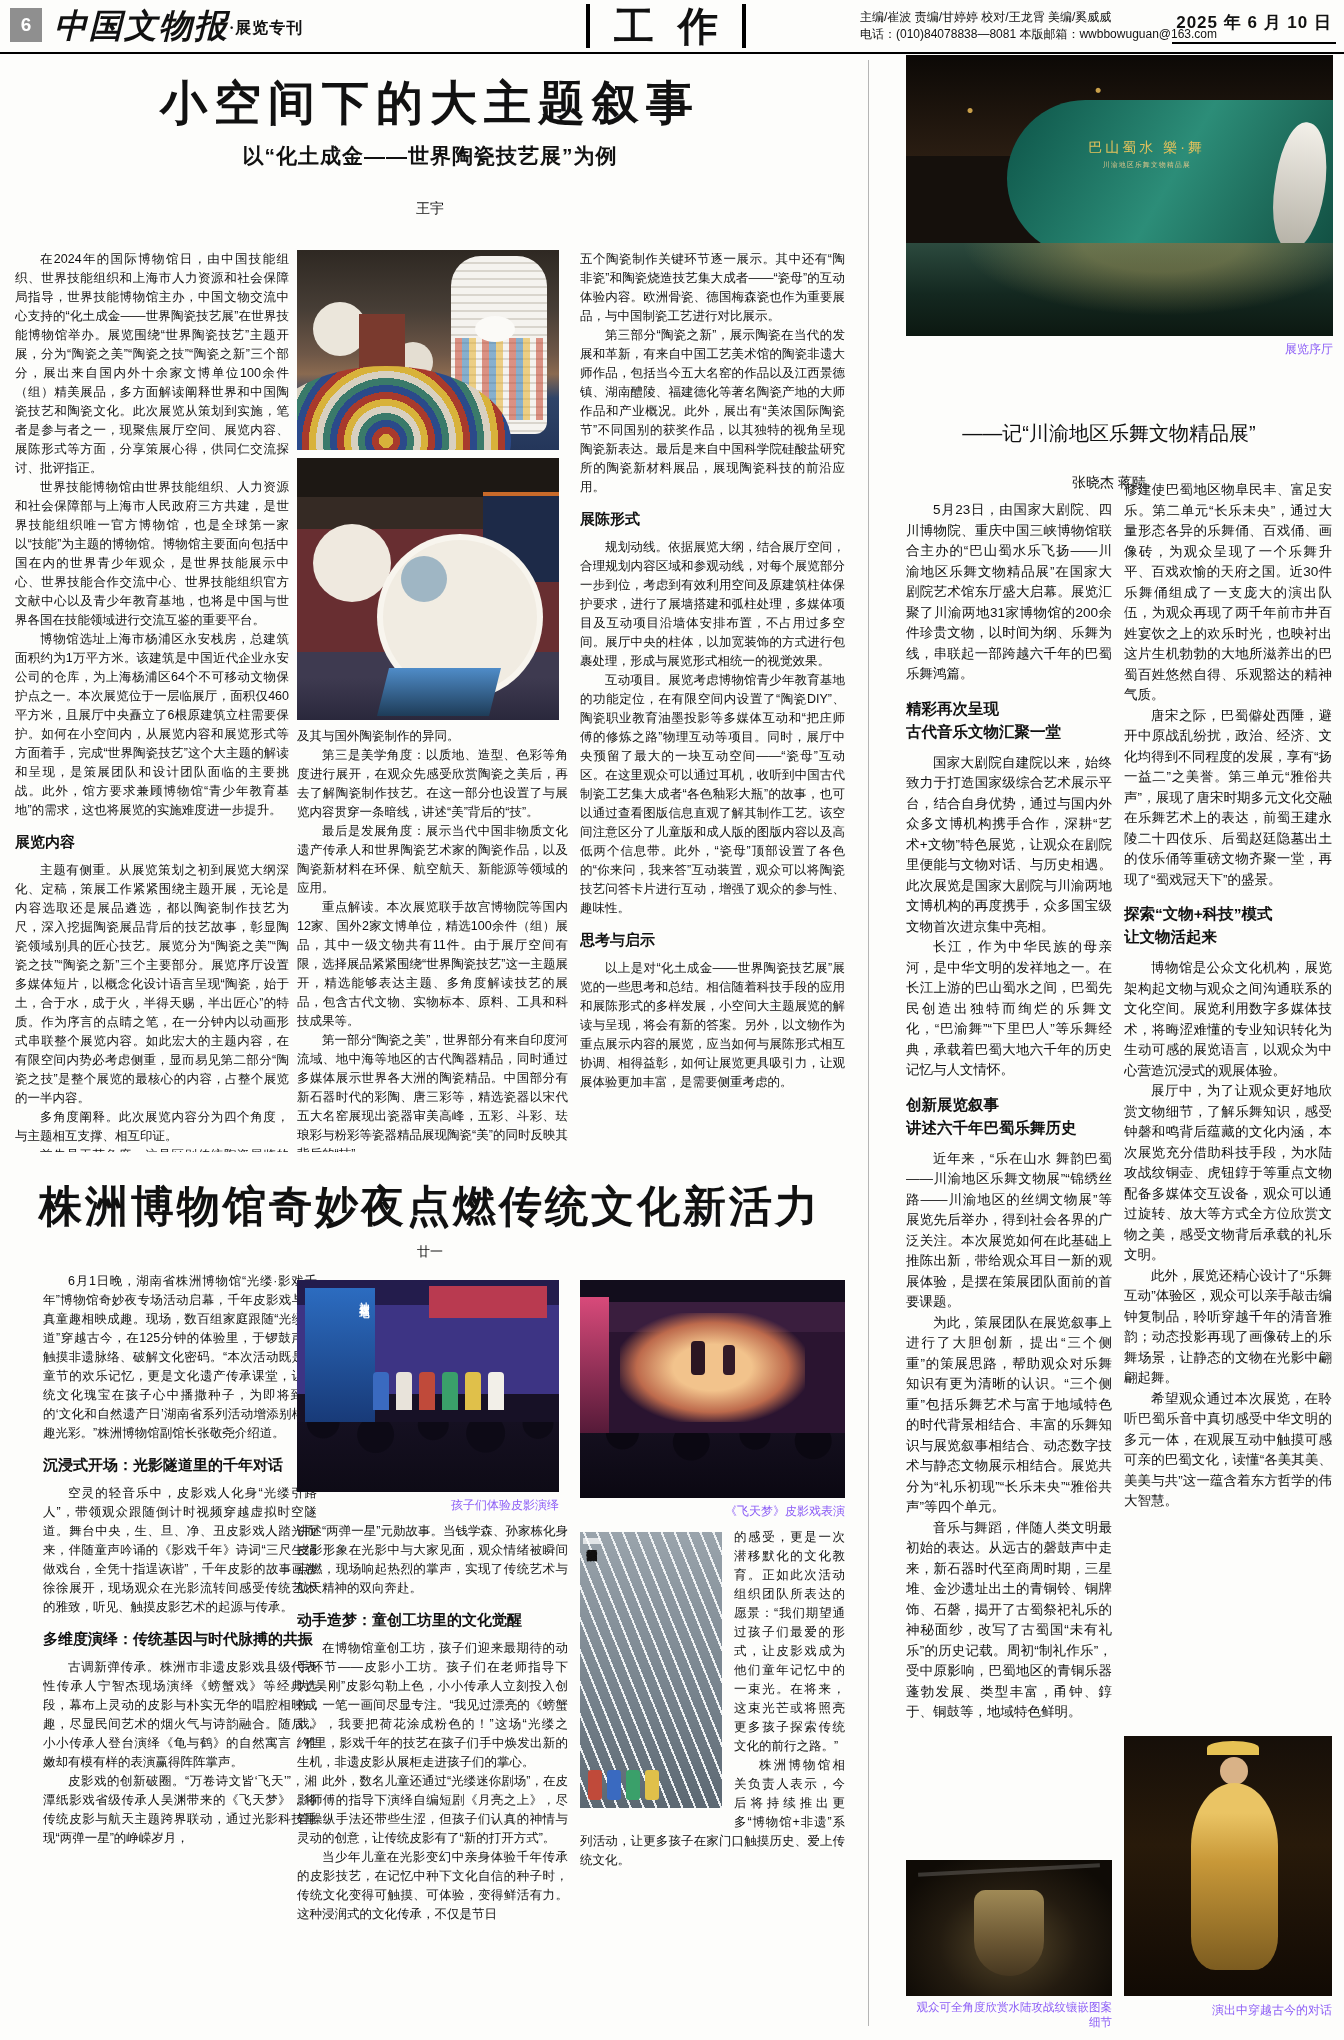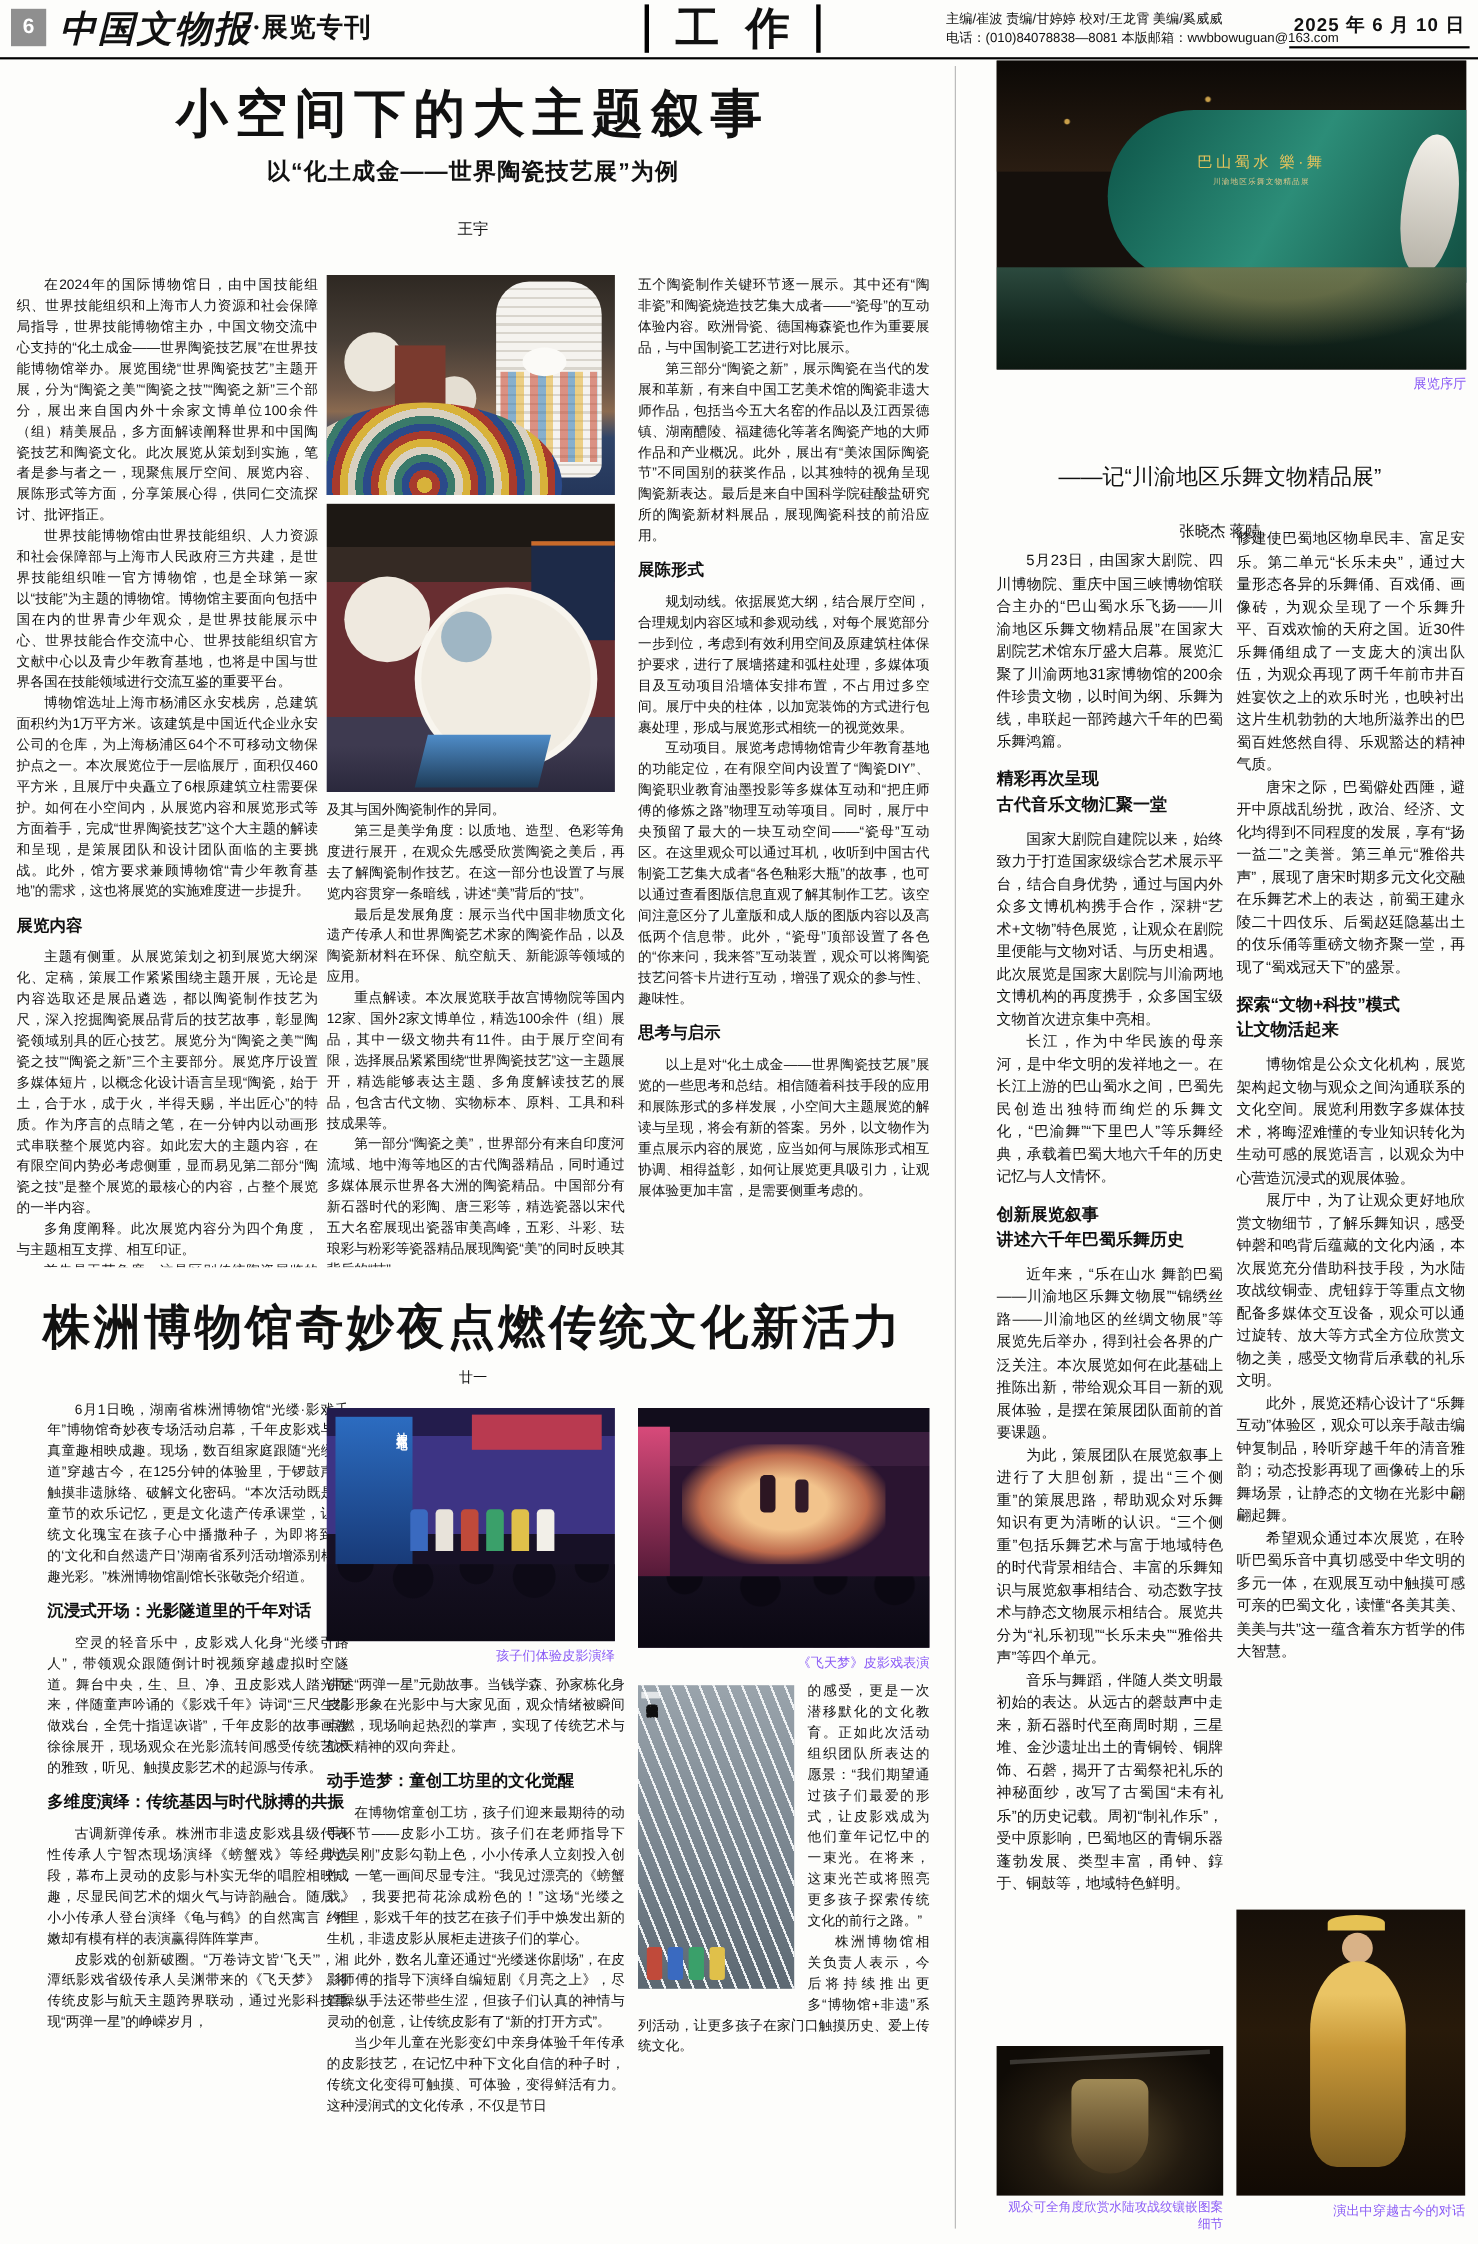--- a/index.html
+++ b/index.html
@@ -4,21 +4,21 @@
 <style>
   html,body{margin:0;padding:0;background:#e8e8e8;}
   .page{position:relative;width:1344px;height:2040px;background:#fdfdfb;margin:0 auto;
         font-family:"Liberation Sans",sans-serif;color:#111;overflow:hidden;}
   
   .header{position:absolute;left:0;top:0;width:1344px;height:52px;border-bottom:2px solid #000;}
   .pagenum{position:absolute;left:10px;top:8px;width:32px;height:34px;background:#8f8f8f;color:#fff;
            font-size:19px;font-weight:bold;display:flex;align-items:center;justify-content:center;}
   .masthead{position:absolute;left:54px;top:4px;font-size:33px;font-weight:bold;font-style:italic;
             font-family:"Liberation Serif",serif;letter-spacing:2px;}
-  .masthead-suffix{font-size:24px;font-style:normal;letter-spacing:1px;vertical-align:4px;}
+  .masthead-suffix{font-size:16px;font-style:normal;letter-spacing:1px;vertical-align:4px;}
   .section-title{position:absolute;left:586px;top:3px;height:46px;display:flex;align-items:center;gap:24px;}
   .vbar{width:4px;height:44px;background:#000;}
   .section-char{font-size:40px;font-weight:900;line-height:46px;}
   .editors{position:absolute;left:860px;top:9px;font-size:12px;line-height:17px;white-space:nowrap;}
   .dateblock{position:absolute;right:8px;top:11px;font-size:17px;font-weight:bold;
              border-bottom:2px solid #000;padding:0 4px 8px;letter-spacing:1px;}
   .vdivider{position:absolute;left:868px;top:60px;width:1px;height:1966px;background:#b5b5b5;}
   
   .bt{font-size:12.5px;line-height:19px;text-align:justify;}
   .bt p{margin:0;text-indent:2em;}

